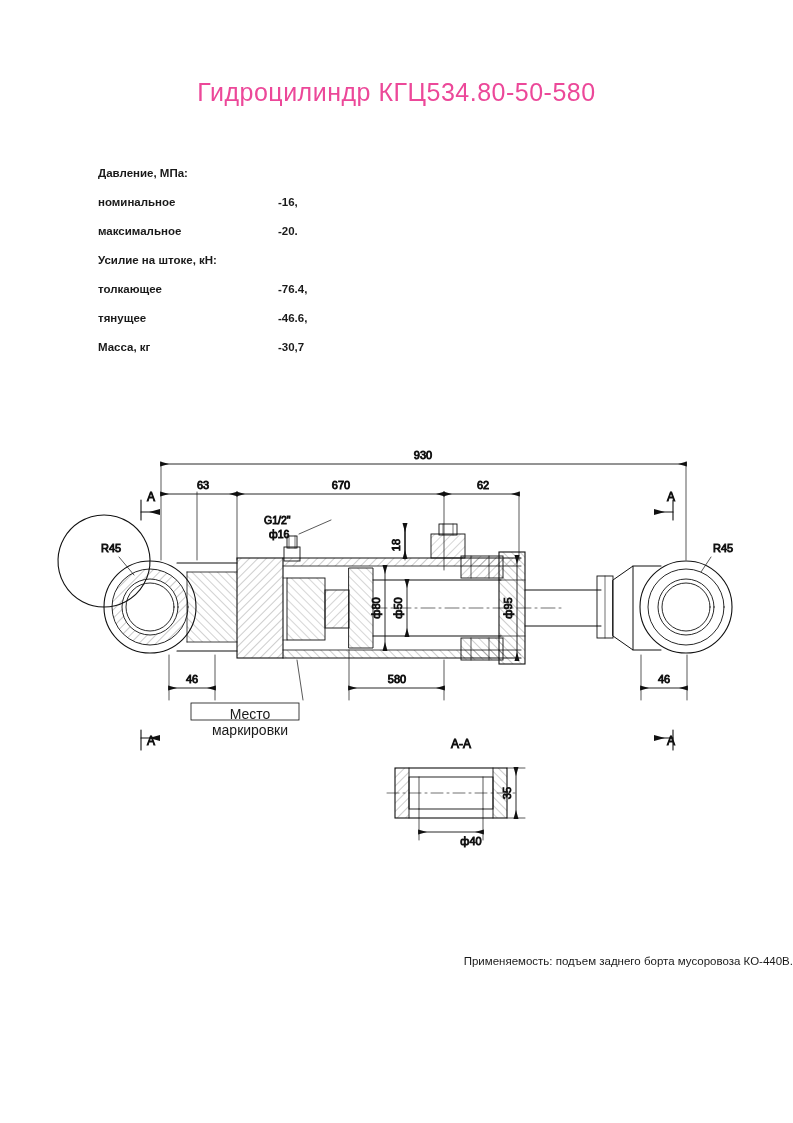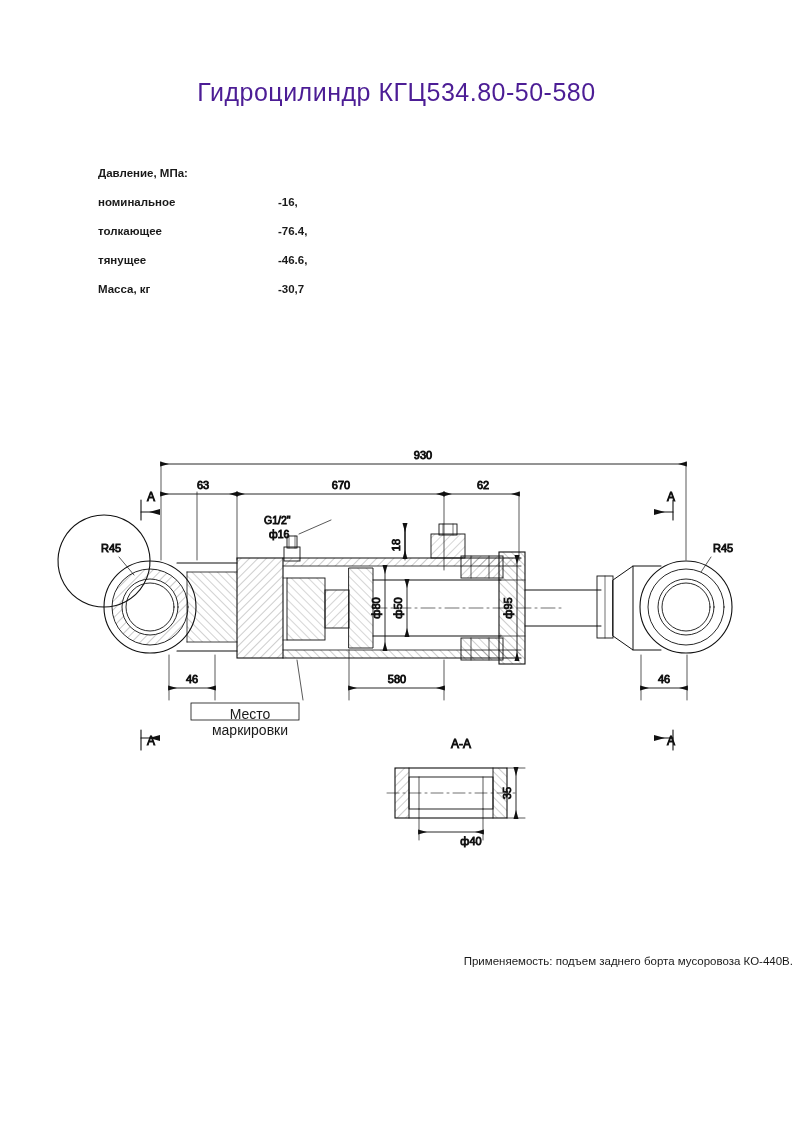--- a/index.html
+++ b/index.html
@@ -21,21 +21,21 @@
   }
   
   .title {
     position: absolute;
     top: 78px;
     left: 0;
     width: 793px;
     text-align: center;
     font-size: 25px;
     letter-spacing: 0.5px;
-    color: #4c1d95;
+    color: #ec4899;
     font-family: "Liberation Sans", sans-serif;
   }
   
   .spec-left {
     position: absolute;
     left: 98px;
     top: 168px;
     font-size: 11.5px;
     line-height: 1;
     width: 300px;
@@ -111,20 +111,27 @@
 
   <div class="title">Гидроцилиндр КГЦ534.80-50-580</div>
 
   <div class="spec-left">
     <div class="row">
       <span class="lbl">Давление, МПа:</span>
     </div>
     <div class="row">
       <span class="lbl">номинальное</span>
       <span class="val">-16,</span>
+    </div>
+    <div class="row">
+      <span class="lbl">максимальное</span>
+      <span class="val">-20.</span>
+    </div>
+    <div class="row">
+      <span class="lbl">Усилие на штоке, кН:</span>
     </div>
     <div class="row">
       <span class="lbl">толкающее</span>
       <span class="val">-76.4,</span>
     </div>
     <div class="row">
       <span class="lbl">тянущее</span>
       <span class="val">-46.6,</span>
     </div>
     <div class="row">

